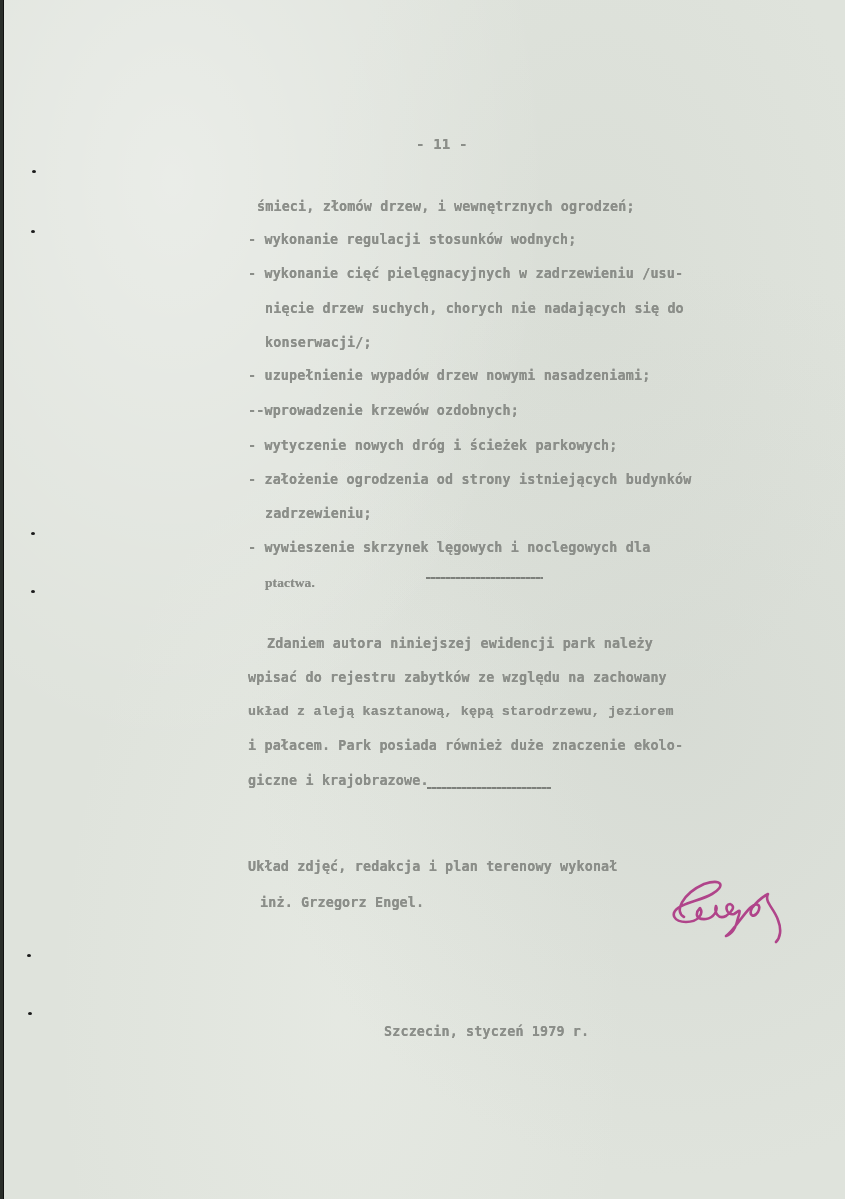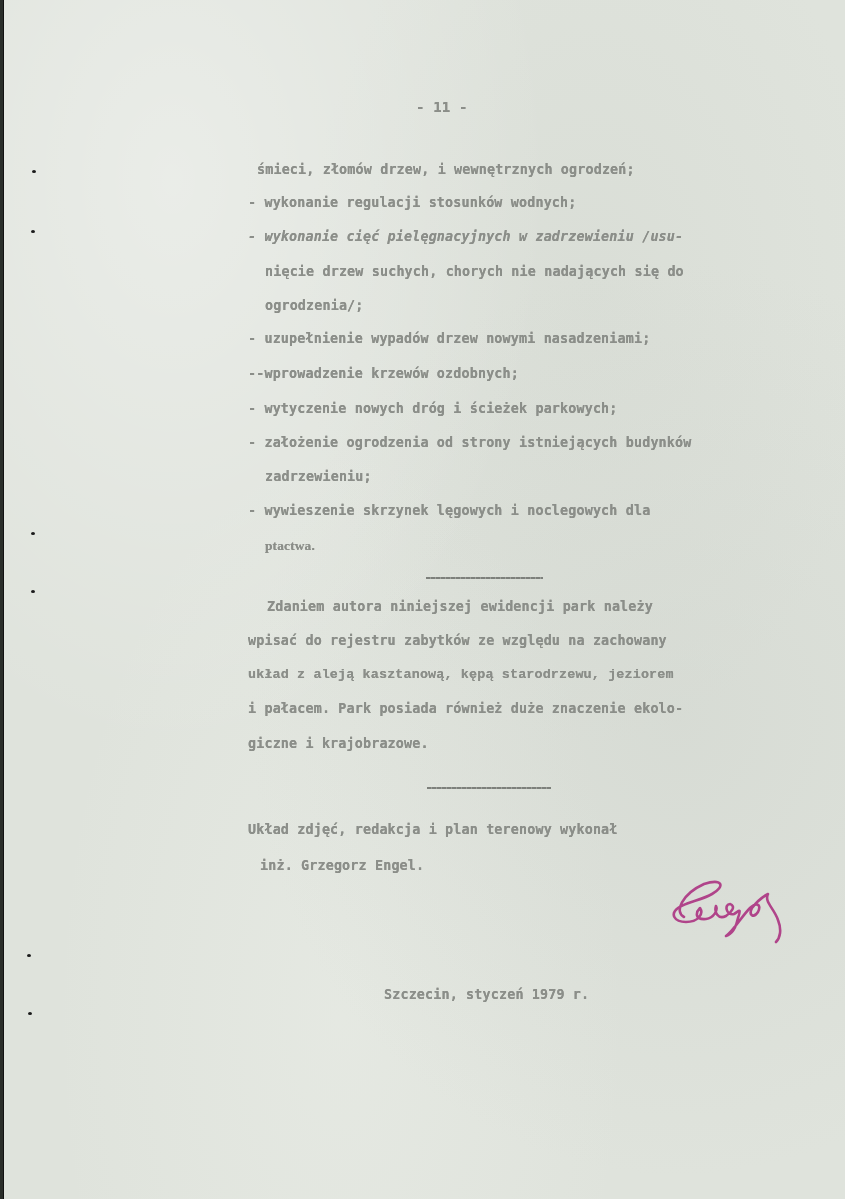--- a/index.html
+++ b/index.html
@@ -32,20 +32,21 @@
     .typed {
       position: absolute;
       white-space: pre;
       font-family: "DejaVu Sans Mono", "Liberation Mono", monospace;
       font-weight: bold;
       font-size: 13.4px;
       letter-spacing: 0.15px;
       color: #8b8e89;
       text-shadow: 0 0 0.6px rgba(110,112,108,0.7);
       line-height: 1;
+      margin-top: 37px;
     }
     .page-number {
       left: 412px;
       top: 100px;
       font-size: 14px;
     }
     .rule {
       position: absolute;
       height: 2px;
       background: repeating-linear-gradient(90deg, #7d807b 0 4px, #9a9d98 4px 5px);
@@ -67,23 +68,23 @@
   </style>
 </head>
 <body>
 
 <div class="page">
 
   <div class="typed page-number">- 11 -</div>
 
   <div class="typed" style="left:253px; top:163px;">śmieci, złomów drzew, i wewnętrznych ogrodzeń;</div>
   <div class="typed" style="left:244px; top:196px;">- wykonanie regulacji stosunków wodnych;</div>
-  <div class="typed" style="left:244px; top:230px;font-style:italic;">- wykonanie cięć pielęgnacyjnych w zadrzewieniu /usu-</div>
+  <div class="typed" style="left:244px; top:230px;">- wykonanie cięć pielęgnacyjnych w zadrzewieniu /usu-</div>
   <div class="typed" style="left:261px; top:265px;">nięcie drzew suchych, chorych nie nadających się do</div>
-  <div class="typed" style="left:261px; top:299px;">ogrodzenia/;</div>
+  <div class="typed" style="left:261px; top:299px;">konserwacji/;</div>
   <div class="typed" style="left:244px; top:332px;">- uzupełnienie wypadów drzew nowymi nasadzeniami;</div>
   <div class="typed" style="left:244px; top:367px;">--wprowadzenie krzewów ozdobnych;</div>
   <div class="typed" style="left:244px; top:436px;">- założenie ogrodzenia od strony istniejących budynków</div>
   <div class="typed" style="left:244px; top:402px;">- wytyczenie nowych dróg i ścieżek parkowych;</div>
   <div class="typed" style="left:261px; top:470px;">zadrzewieniu;</div>
   <div class="typed" style="left:244px; top:504px;">- wywieszenie skrzynek lęgowych i noclegowych dla</div>
   <div class="typed" style="left:261px; top:539px;font-family:Liberation Serif, serif;">ptactwa.</div>
 
   <div class="rule" style="left:422px; top:577px; width:117px;"></div>
 

